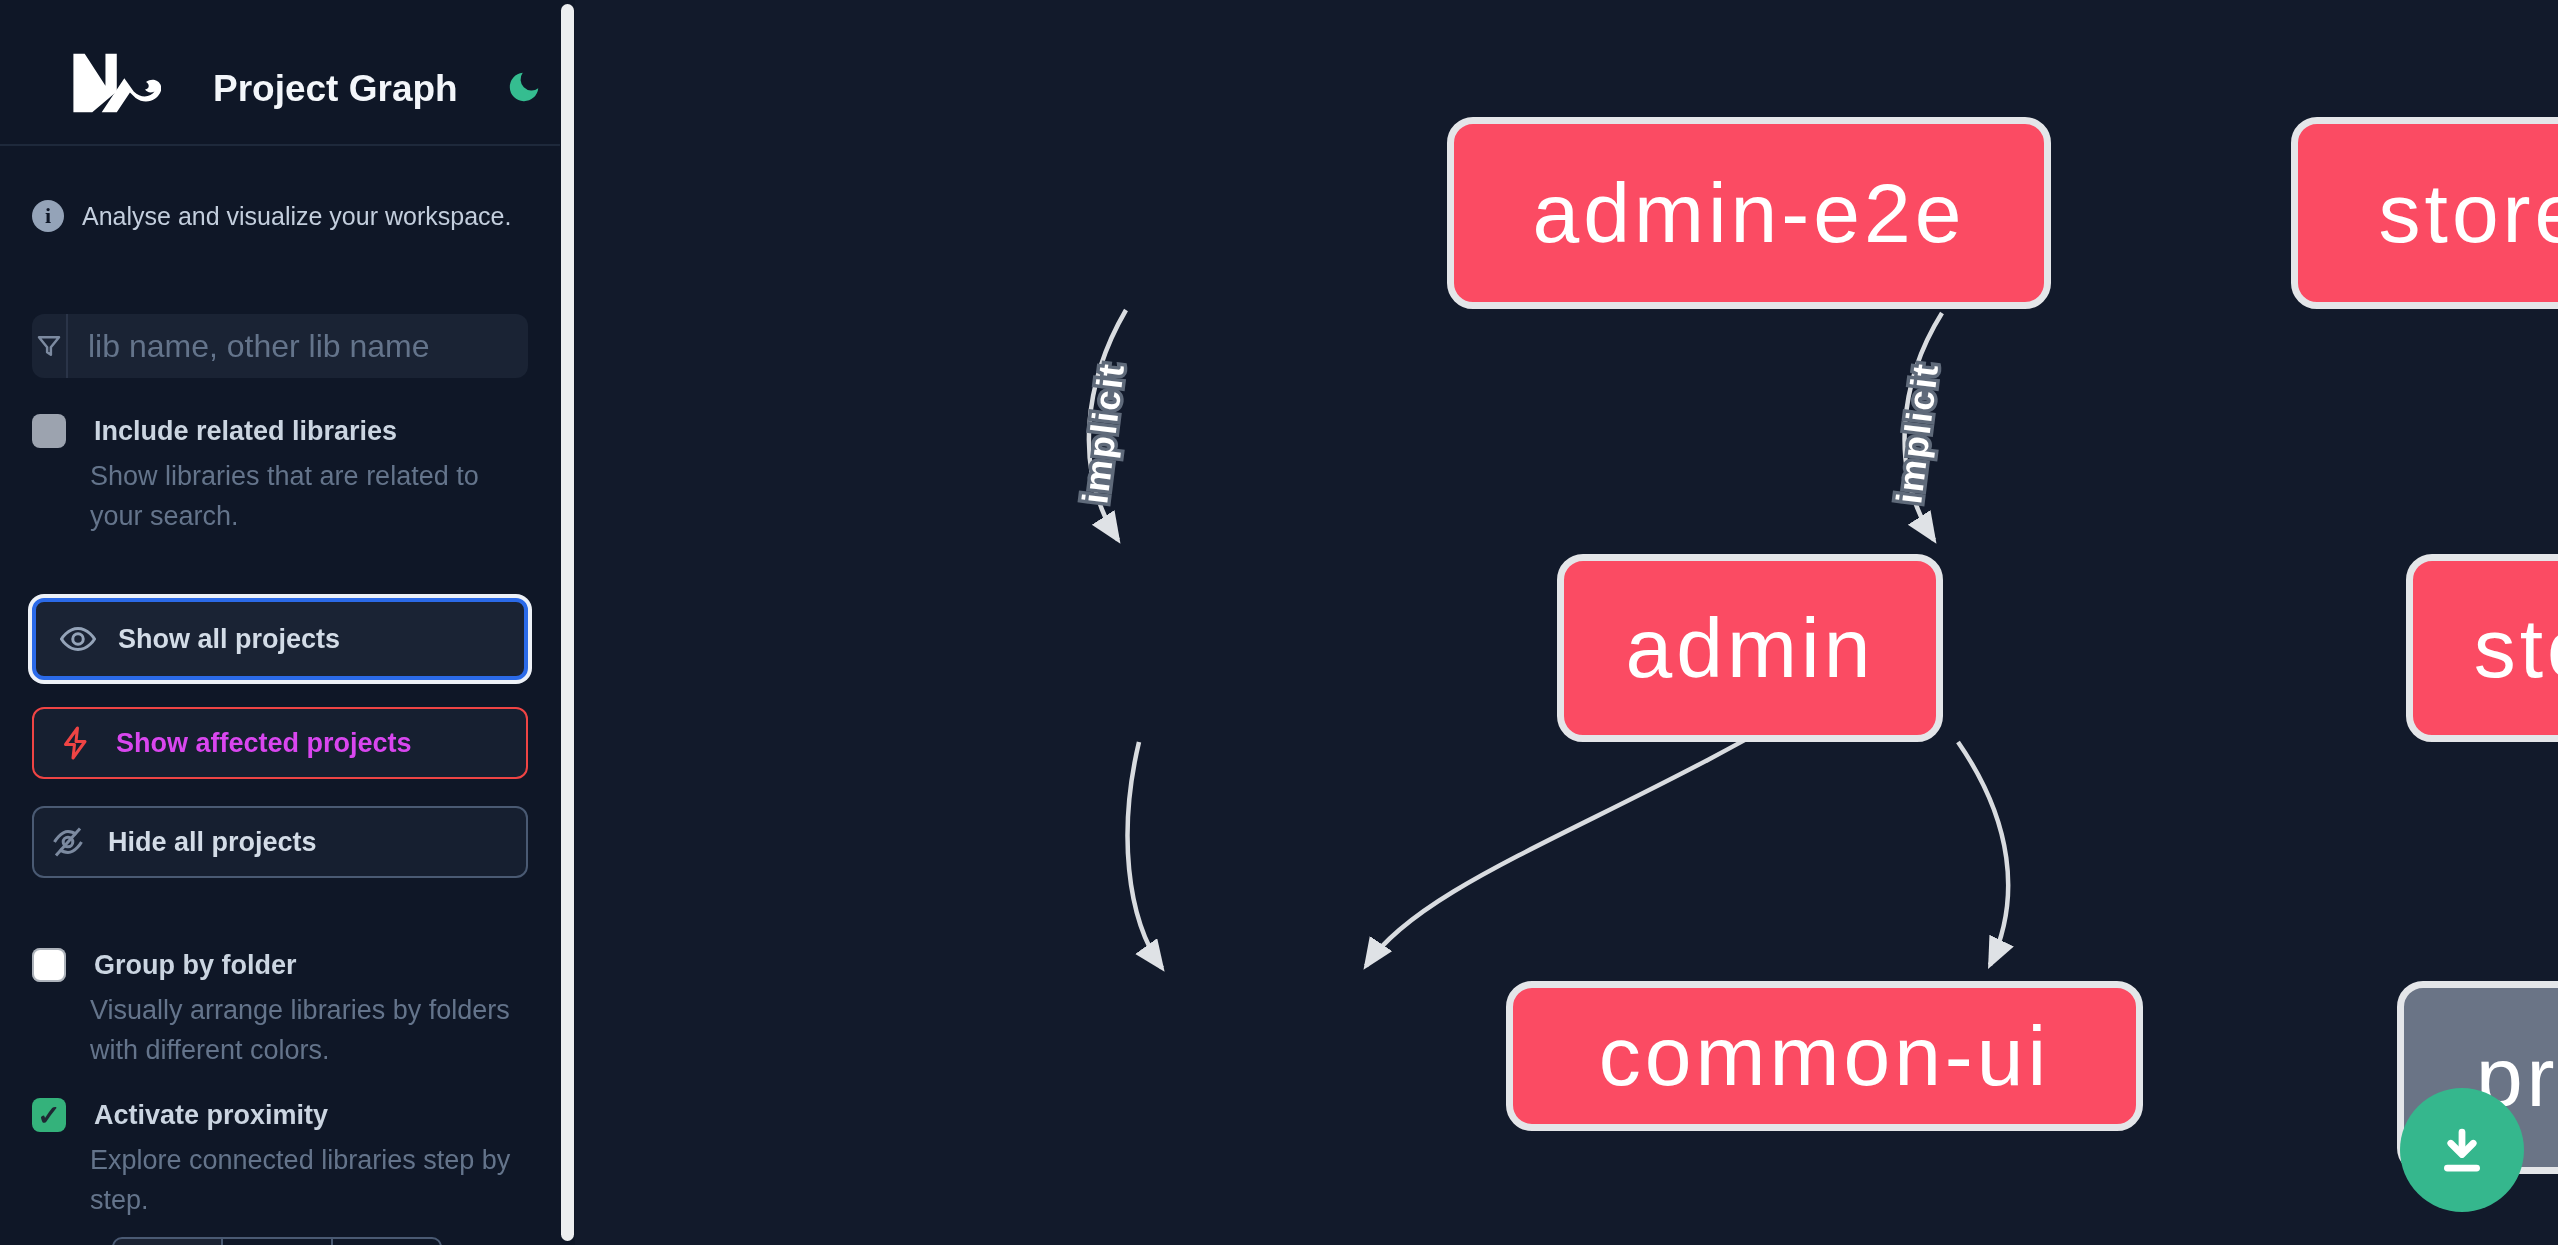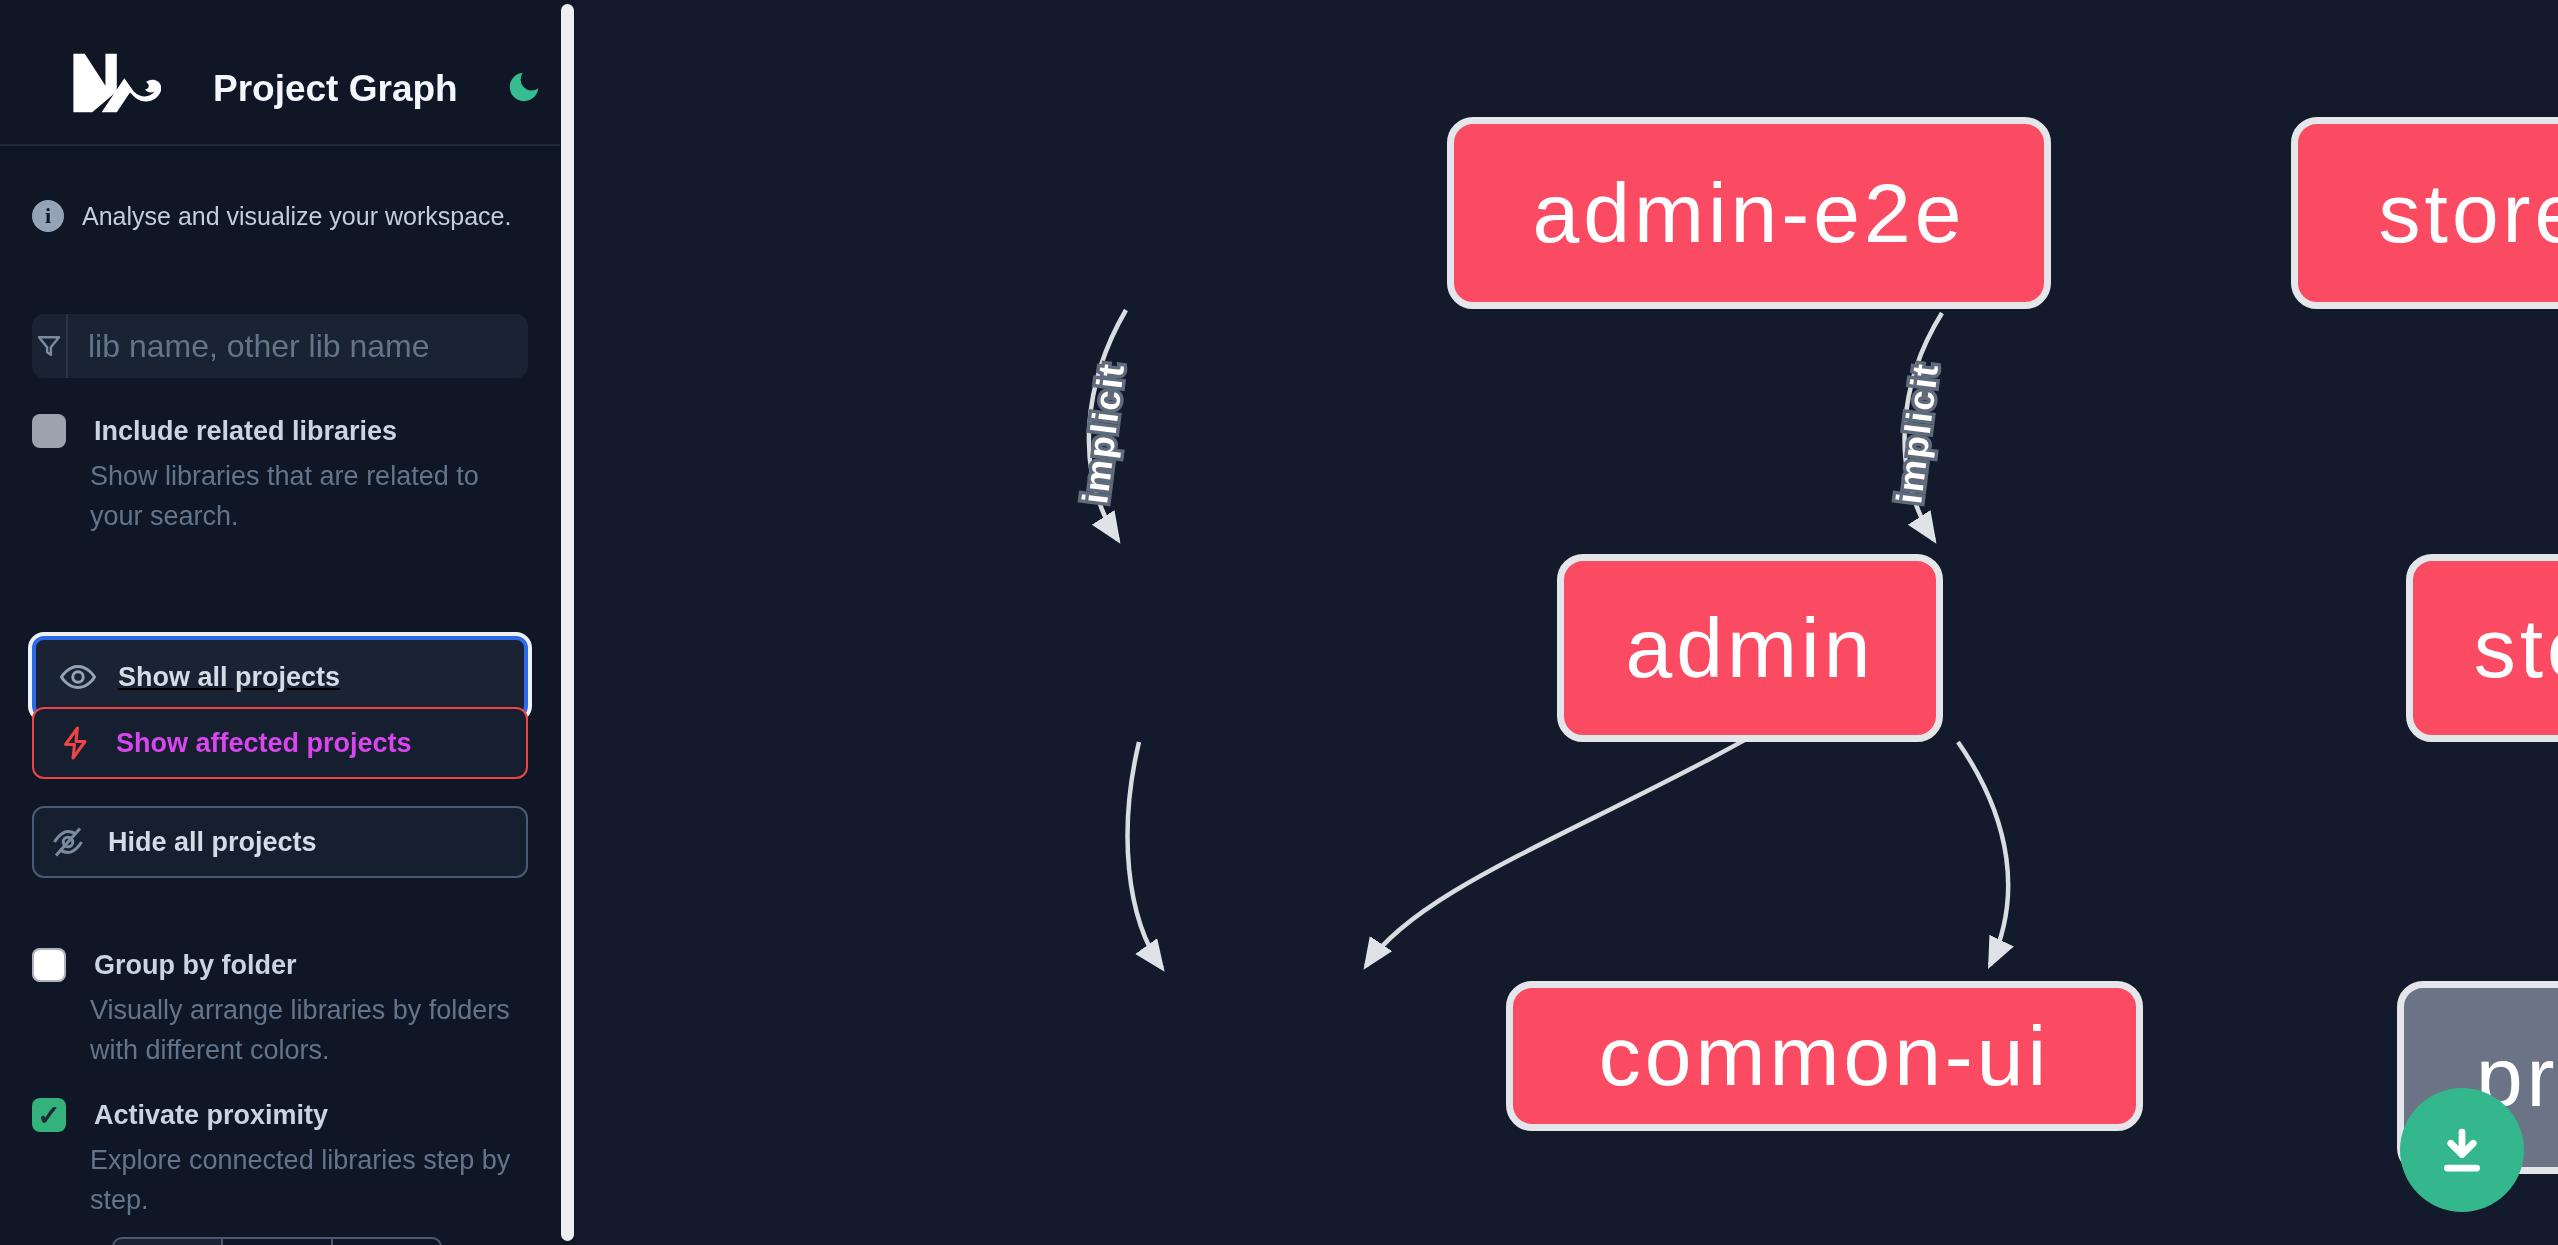--- a/index.html
+++ b/index.html
@@ -35,22 +35,22 @@
   .cb.gray  { background:#9ca3af; }
   .cb.white { background:#ffffff; box-shadow:0 0 0 2px #33415566 inset; }
   .cb.green { background:#34b27b; display:flex; align-items:center; justify-content:center;
               color:#1f2733; font-size:28px; font-weight:900; }
   .toggle .lbl { color:#cbd5e1; font-size:27px; font-weight:700; }
   .toggle .desc { margin-left:58px; margin-top:8px; color:#64748b; font-size:27px; line-height:40px; width:430px; }
 
   .sb-btn { position:absolute; left:32px; width:496px; background:#161f30; border-radius:12px;
             display:flex; align-items:center; gap:22px; padding-left:24px; cursor:pointer; }
   .sb-btn .blabel { font-size:27px; font-weight:700; color:#d3dce7; }
-  .btn-all { top:636px; height:82px; background:#1a2334; border:4px solid #2b6ae8;
-             box-shadow:0 0 0 4px #edf1f7;text-decoration:underline; }
+  .btn-all { top:598px; height:82px; background:#1a2334; border:4px solid #2b6ae8;
+             box-shadow:0 0 0 4px #edf1f7; }
   .btn-affected { top:707px; height:72px; border:2px solid #ef4444; }
   .btn-affected .blabel { color:#d946ef; }
   .btn-hide { top:806px; height:72px; border:2px solid #4a5a73;padding-left:16px; }
 
   .segmented { position:absolute; left:112px; top:1237px; width:330px; height:40px;
                border:2px solid #4a5a73; border-radius:10px; display:flex; overflow:hidden; }
   .segmented .seg { flex:1; border-right:2px solid #4a5a73; }
   .segmented .seg:first-child { background:rgba(255,255,255,0.05); }
   .segmented .seg:last-child { border-right:none; }
 

